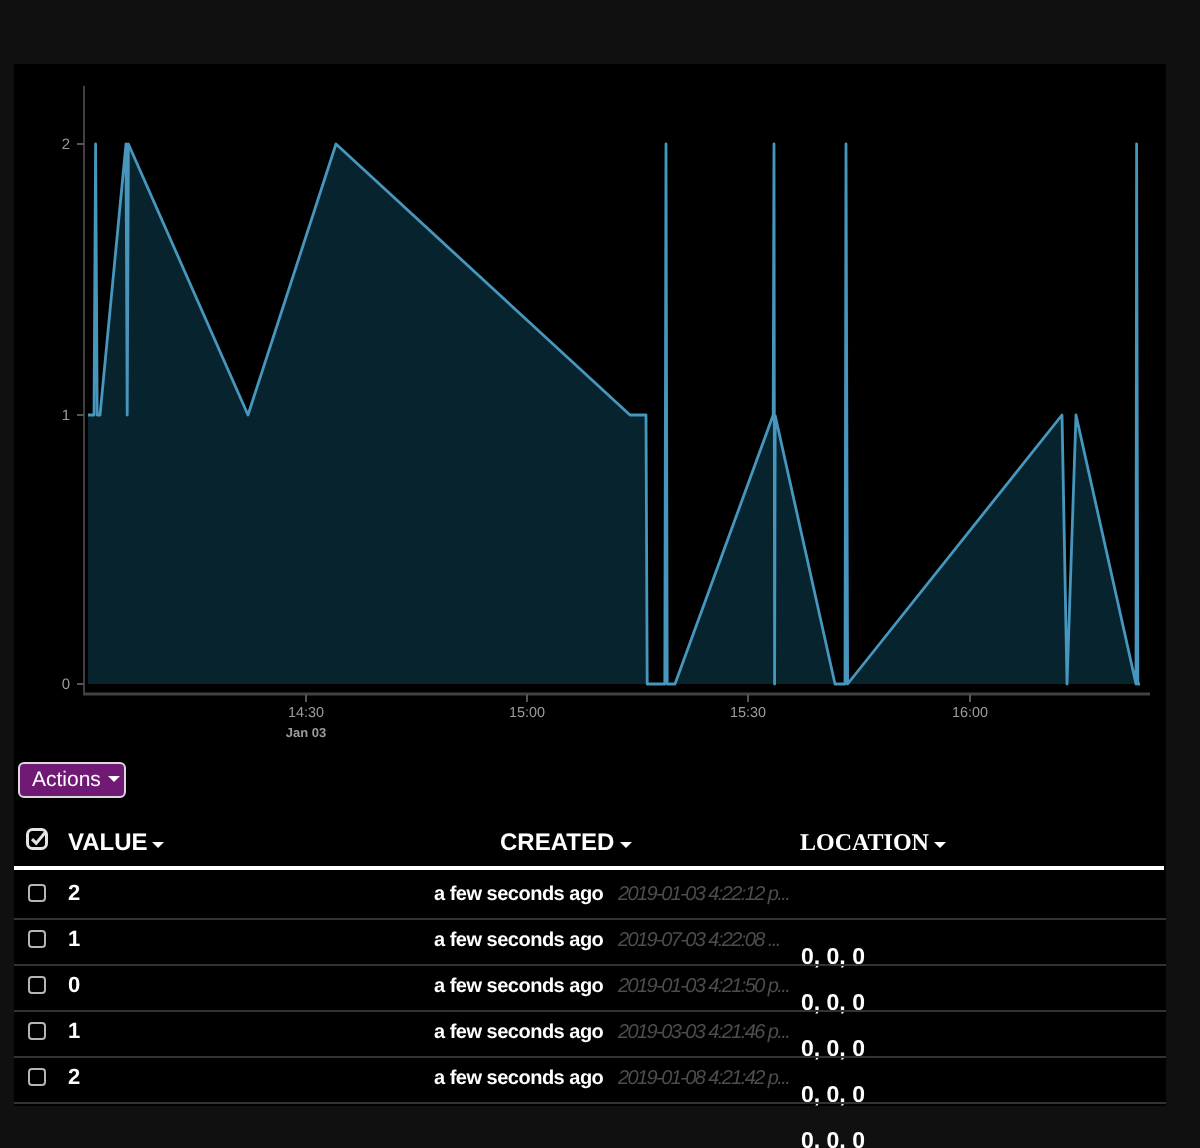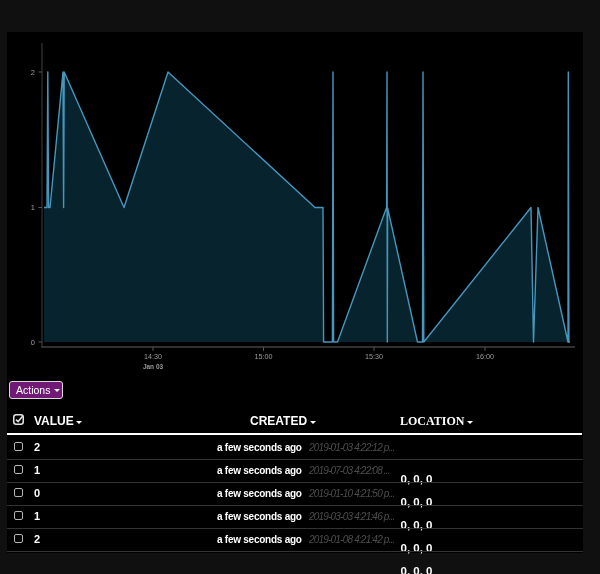--- a/index.html
+++ b/index.html
@@ -88,21 +88,21 @@
       <div class="cb"></div>
       <span class="val">1</span>
       <span class="ago">a few seconds ago</span>
       <span class="ts">2019-07-03 4:22:08 ...</span>
       <span class="loc">0, 0, 0</span>
     </div>
   <div class="row" style="top:450px;">
       <div class="cb"></div>
       <span class="val">0</span>
       <span class="ago">a few seconds ago</span>
-      <span class="ts">2019-01-10 4:21:50 p...</span>
+      <span class="ts">2019-01-03 4:21:50 p...</span>
       <span class="loc">0, 0, 0</span>
     </div>
   <div class="row" style="top:473px;">
       <div class="cb"></div>
       <span class="val">1</span>
       <span class="ago">a few seconds ago</span>
       <span class="ts">2019-03-03 4:21:46 p...</span>
       <span class="loc">0, 0, 0</span>
     </div>
   <div class="row" style="top:496px;">

